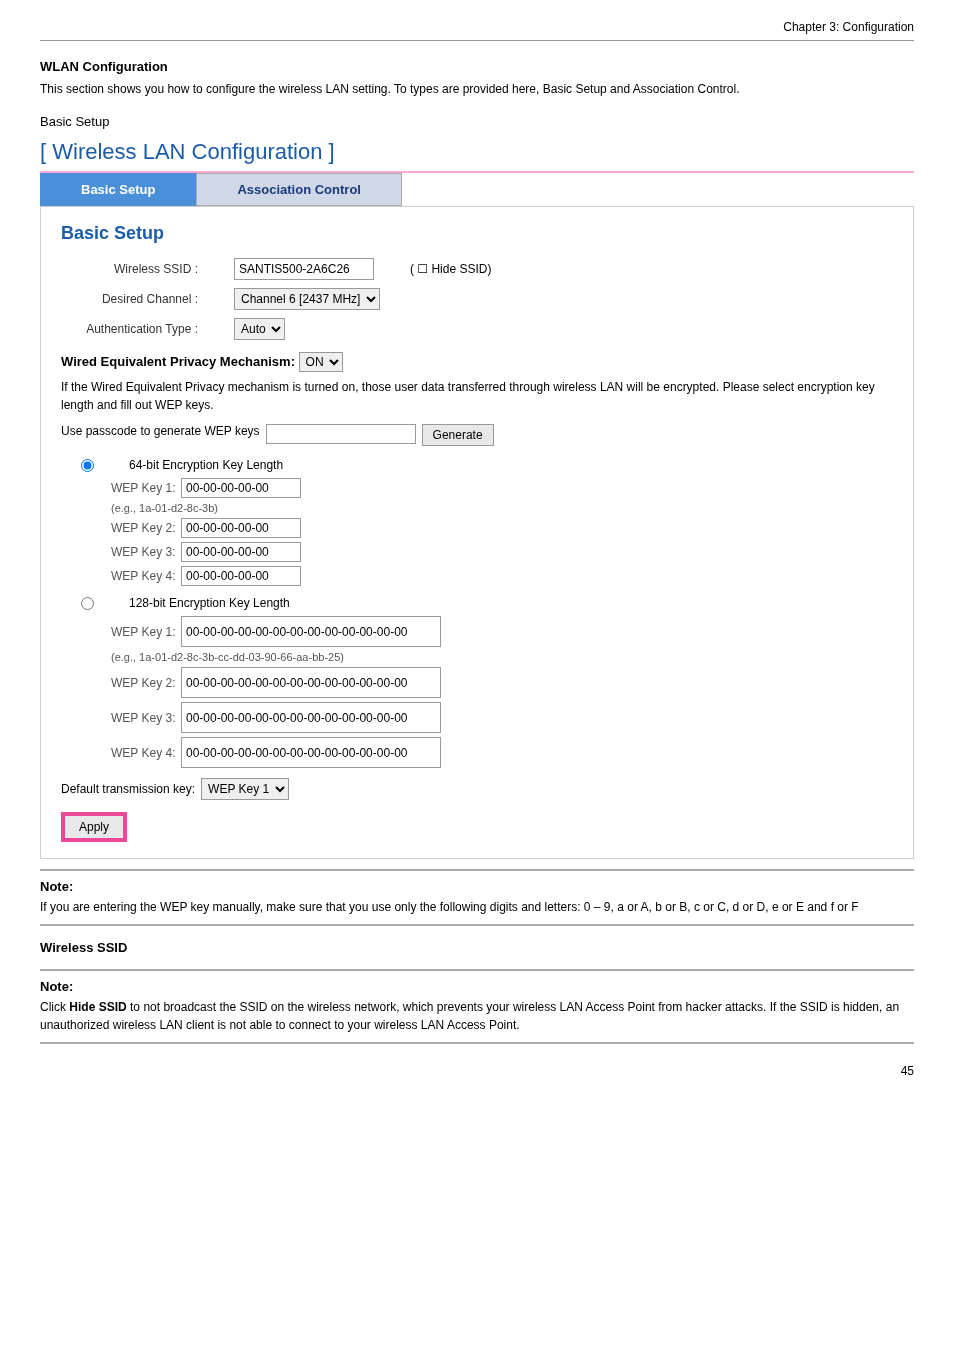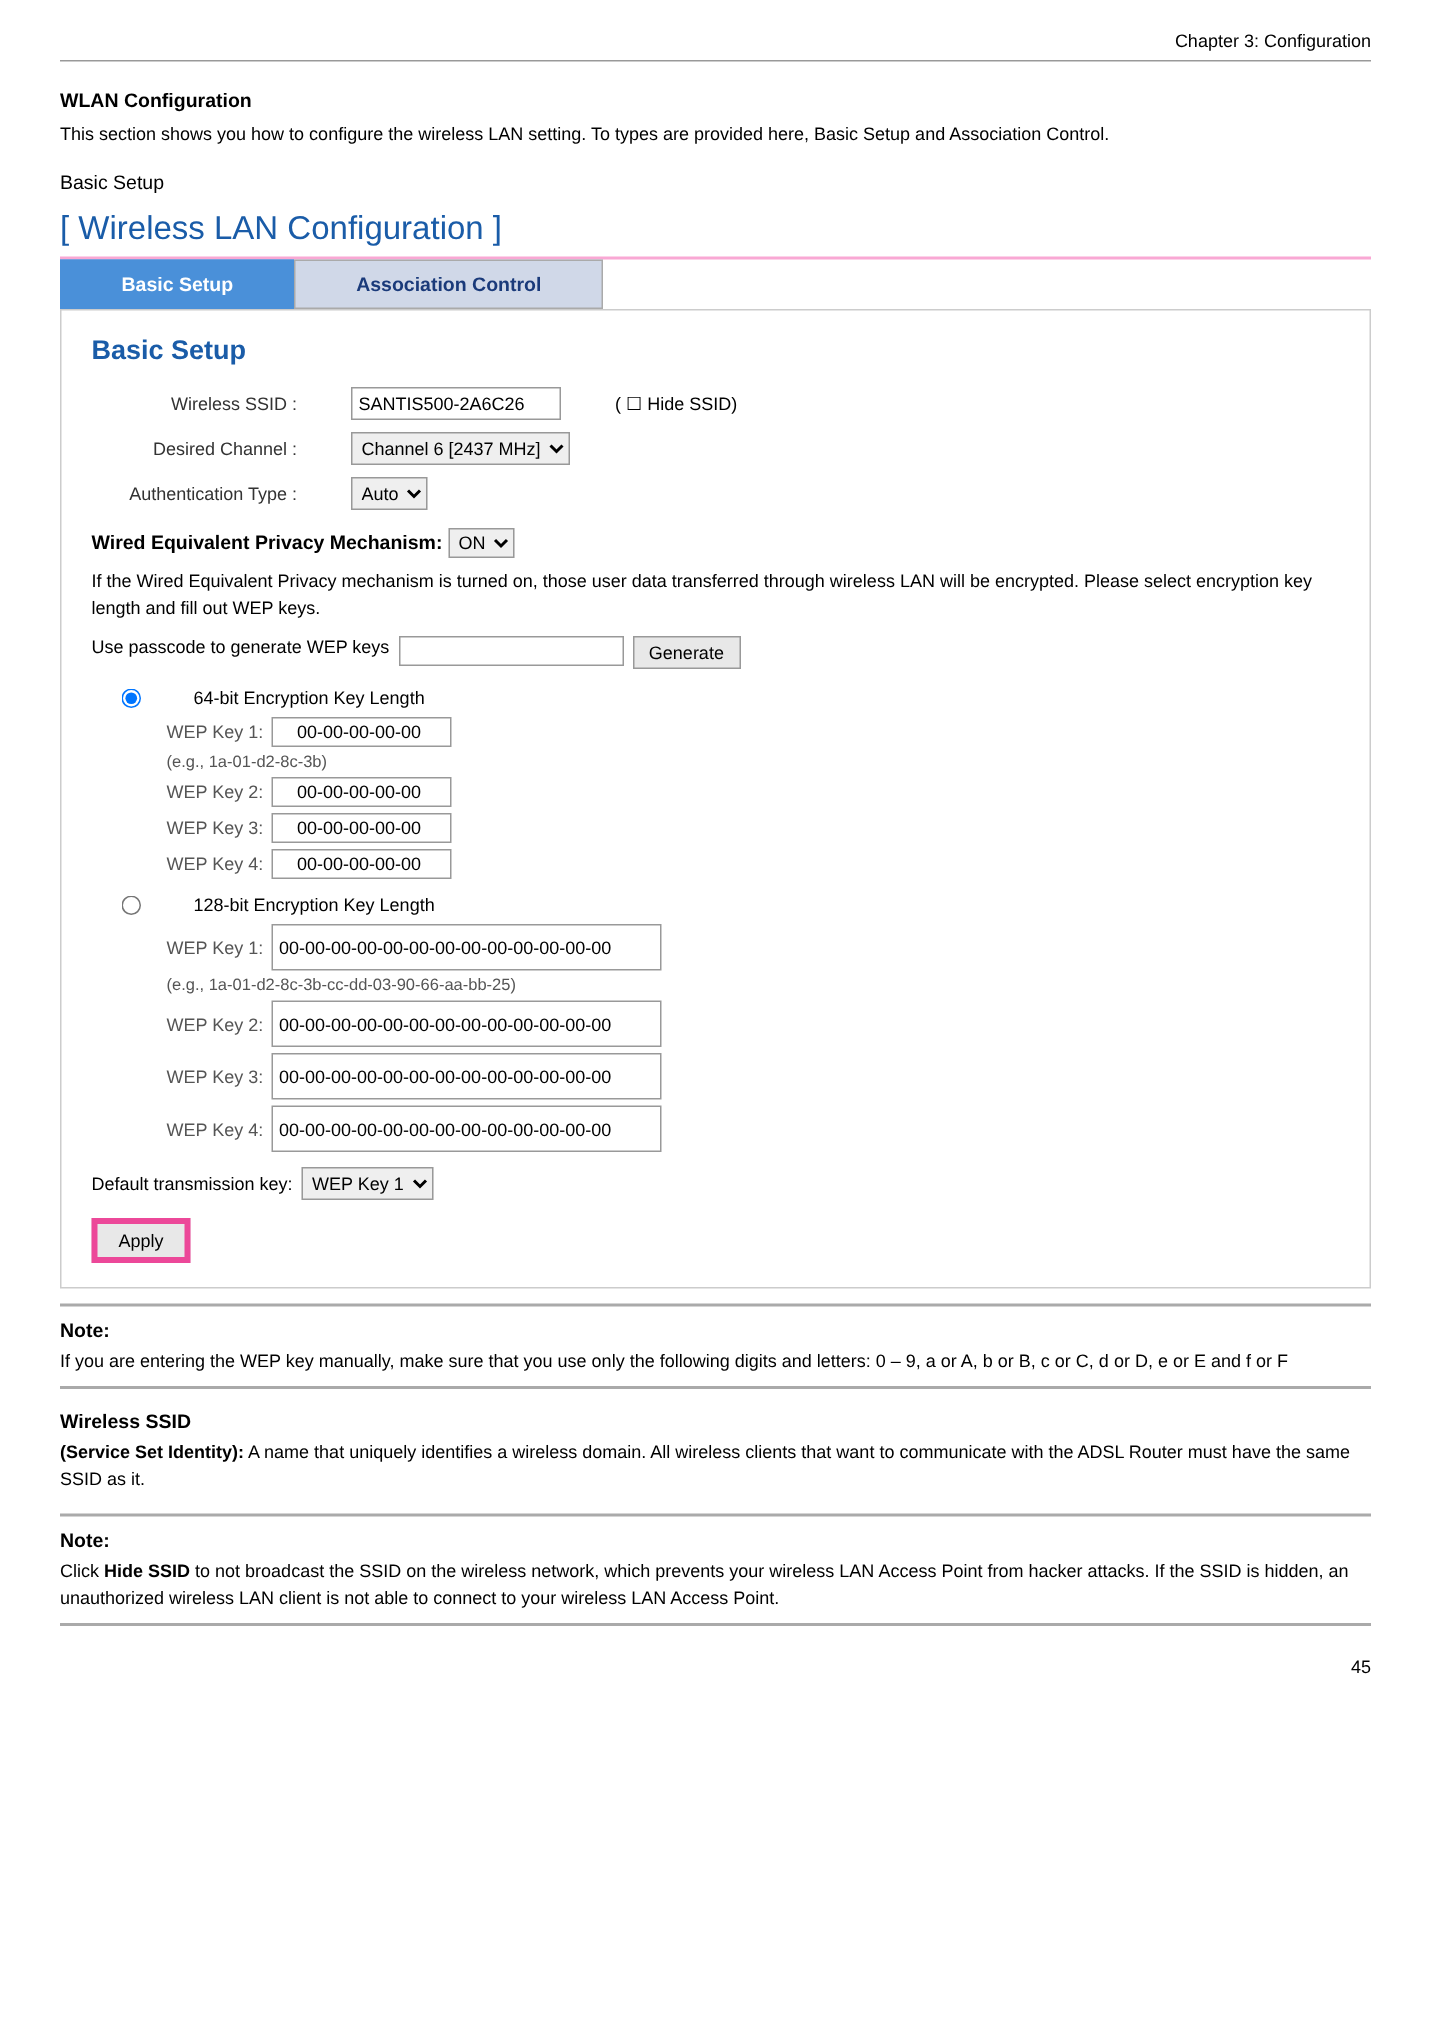--- a/index.html
+++ b/index.html
@@ -151,21 +151,21 @@
       margin-bottom: 4px;
       margin-left: 30px;
     }
     .wep-key-label {
       width: 70px;
       font-size: 12px;
       color: #555;
     }
     .wep-key-input-64 {
       border: 1px solid #999;
-      padding: 1px 16px;
+      padding: 1px 4px;
       font-size: 12px;
       width: 120px;
       height: 20px;
     }
     .wep-key-input-128 {
       border: 1px solid #999;
       padding: 1px 4px;
       font-size: 12px;
       width: 260px;
       height: 31px;
@@ -375,23 +375,20 @@
   <button class="apply-btn">Apply</button>
 </div>
 
 <div class="note-box">
   <div class="note-title">Note:</div>
   <div class="note-text">If you are entering the WEP key manually, make sure that you use only the following digits and letters: 0 – 9, a or A, b or B, c or C, d or D, e or E and f or F</div>
 </div>
 
 <div class="glossary-section">
   <div class="glossary-title">Wireless SSID</div>
-  <div class="glossary-text">
-    <b>(Service Set Identity):</b><span> A name that uniquely identifies a wireless domain. All wireless clients that want to communicate with the ADSL Router must have the same SSID as it.</span>
-  </div>
 </div>
 
 <div class="note-box">
   <div class="note-title">Note:</div>
   <div class="note-text">
     Click <b>Hide SSID</b> to not broadcast the SSID on the wireless network, which prevents your wireless LAN Access Point from hacker attacks. If the SSID is hidden, an unauthorized wireless LAN client is not able to connect to your wireless LAN Access Point.
   </div>
 </div>
 
 <div class="page-num">45</div>

